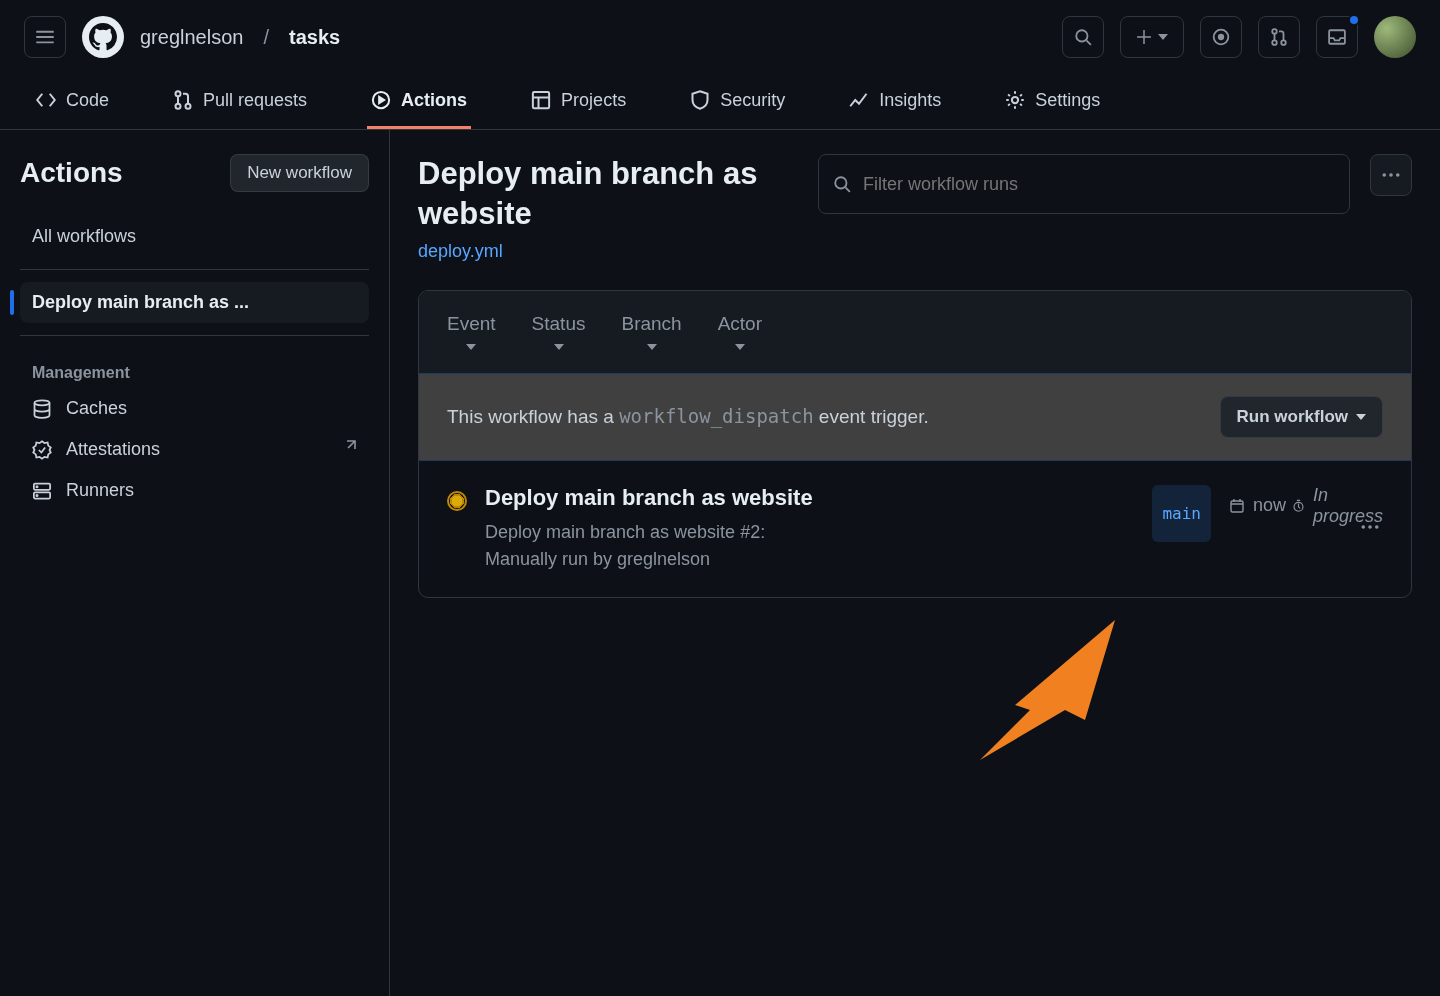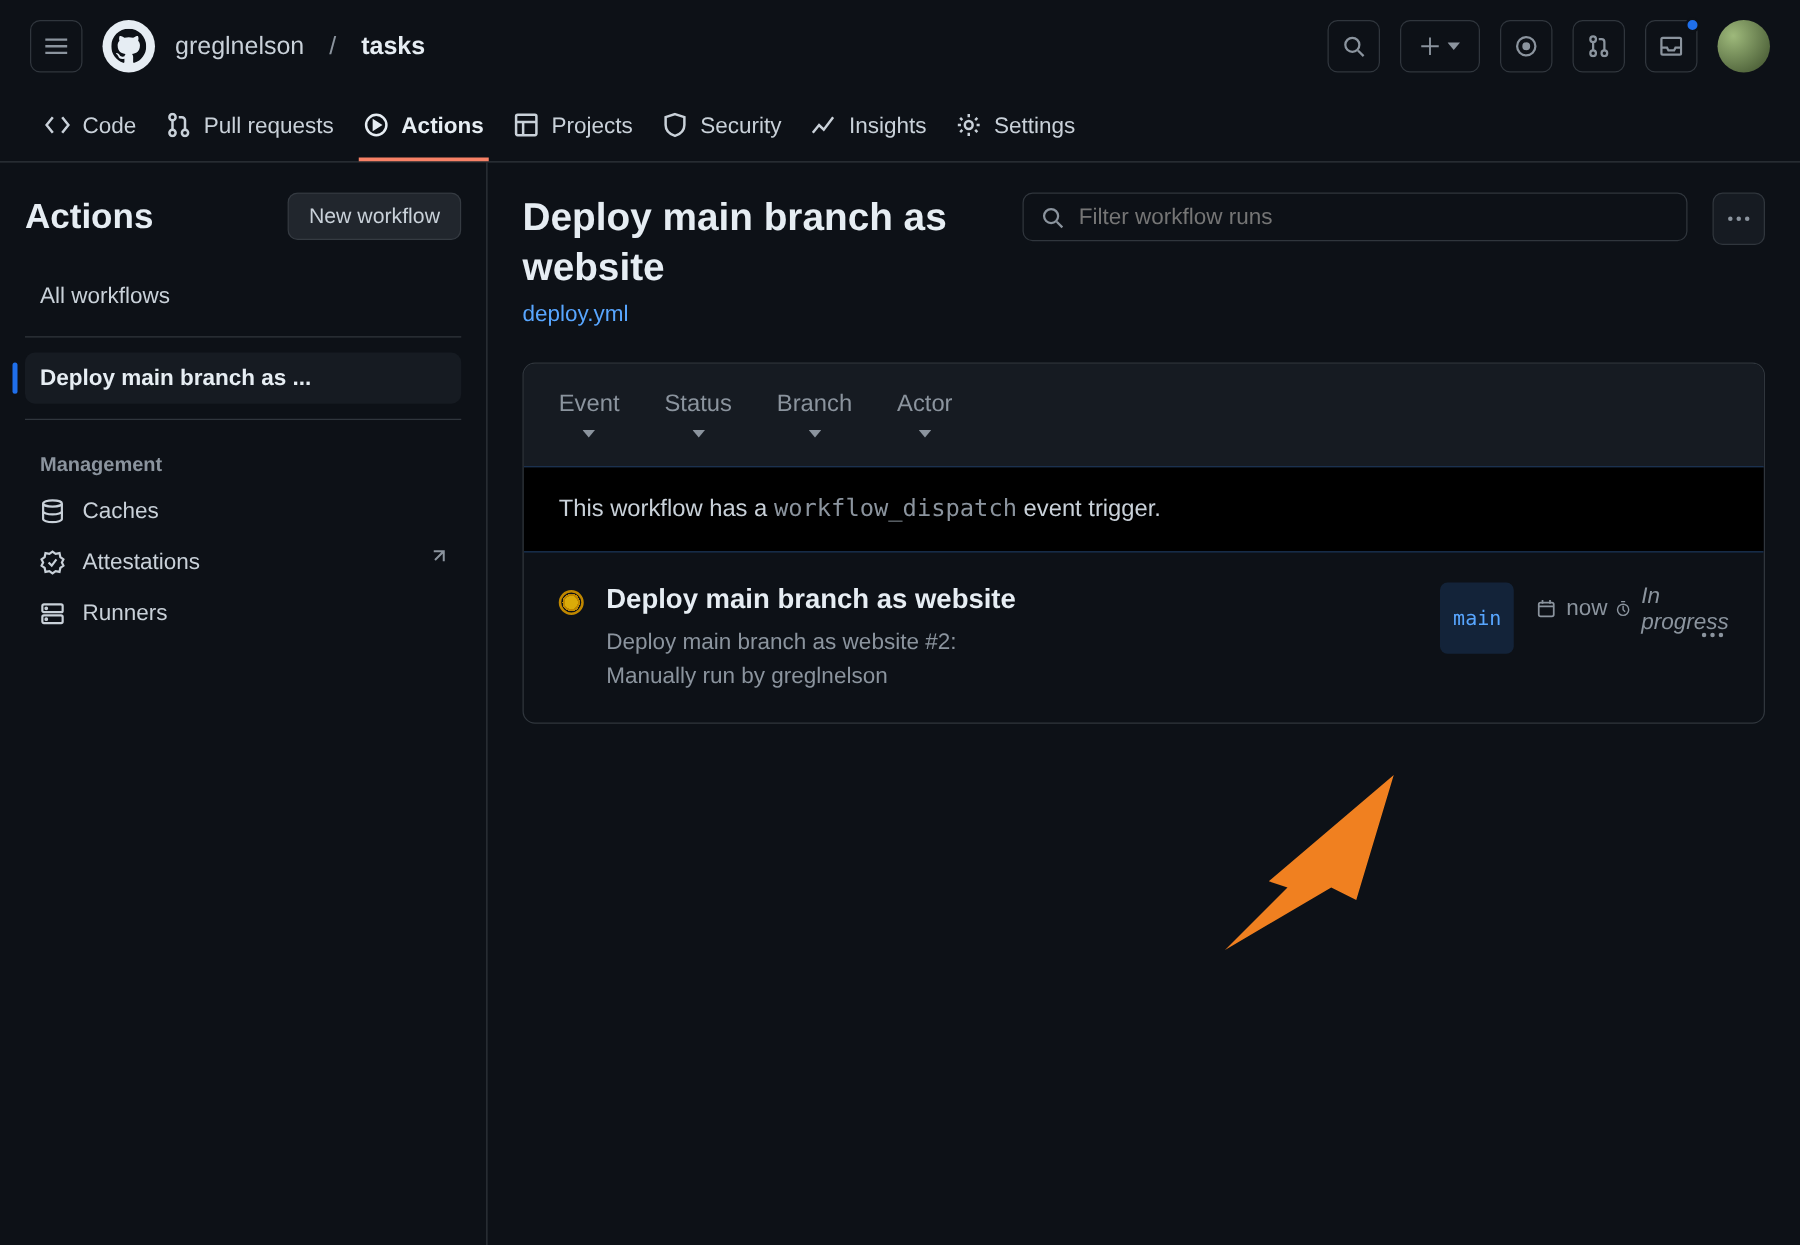--- a/index.html
+++ b/index.html
@@ -61,21 +61,21 @@
     color:var(--muted);
     display:flex;align-items:center;justify-content:center;gap:6px;
     cursor:pointer;
   }
   .dot-blue{position:absolute;top:-3px;right:-3px;width:12px;height:12px;border-radius:50%;background:#1f6feb;border:2px solid var(--bg);}
   .avatar{width:42px;height:42px;border-radius:50%;background:radial-gradient(circle at 30% 30%, #9eb97b, #3b4d2a);}
   
   .reponav{
     display:flex;
     align-items:flex-start;
-    gap:16px;
+    gap:56px;
     padding:0 32px;
     border-bottom:1px solid var(--border);
     height:56px;
     font-size:18px;
   }
   .reponav .tab{
     display:flex;align-items:center;gap:10px;
     color:var(--text2);
     height:100%;
     cursor:pointer;
@@ -124,21 +124,21 @@
   .side-link .ext{margin-left:auto;color:var(--muted);}
   
   .main{flex:1;padding:24px 28px;position:relative;}
   .main-head{display:flex;align-items:flex-start;gap:20px;margin-bottom:28px;}
   .main-head h1{font-size:31px;font-weight:600;margin:0 0 6px 0;line-height:1.3;max-width:380px;}
   .file-link{color:var(--accent);font-size:18px;text-decoration:none;}
   .search-wrap{
     flex:1;
     border:1px solid var(--border);
     border-radius:8px;
-    height:39px;
+    height:60px;
     display:flex;align-items:center;
     padding:0 14px;gap:10px;
     background:var(--bg);
   }
   .search-wrap input{
     flex:1;background:transparent;border:none;outline:none;
     color:var(--text);font-size:18px;
   }
   .kebab-btn{
     width:42px;height:42px;border:1px solid var(--border);border-radius:8px;
@@ -158,21 +158,21 @@
     border-bottom:1px solid #1e3a5f;
   }
   .filter{
     display:flex;align-items:center;gap:8px;
     color:var(--muted);font-size:19px;cursor:pointer;flex-direction:column;
   }
   .dispatch-row{
     padding:22px 28px;
     border-bottom:1px solid #1e3a5f;
     display:flex;align-items:center;justify-content:space-between;
-    background:#000000;
+    background:#404040;
   }
   .dispatch-row .msg{font-size:19px;color:var(--text2);}
   .dispatch-row code{
     font-family:ui-monospace,SFMono-Regular,Consolas,monospace;
     color:var(--muted);
   }
   .run-btn{
     background:var(--bg3);
     border:1px solid rgba(240,246,252,0.1);
     color:var(--text2);
@@ -420,20 +420,26 @@
             <svg width="10" height="8" viewBox="0 0 10 6" fill="currentColor">
               <path d="M0 0l5 6 5-6z"></path>
             </svg>
           </div>
       </div>
 
       <div class="dispatch-row">
         <div class="msg">
           <span>This workflow has a </span><code>workflow_dispatch</code><span> event trigger.</span>
         </div>
+        <button class="run-btn">
+          <span>Run workflow</span>
+          <svg width="10" height="8" viewBox="0 0 10 6" fill="currentColor">
+              <path d="M0 0l5 6 5-6z"></path>
+            </svg>
+        </button>
       </div>
 
       <div class="run-row">
         <div class="status-dot"></div>
         <div class="run-main">
           <div class="run-title">Deploy main branch as website</div>
           <div class="run-sub">
             <span>Deploy main branch as website #2:</span><br>
             <span>Manually run by greglnelson</span>
           </div>

